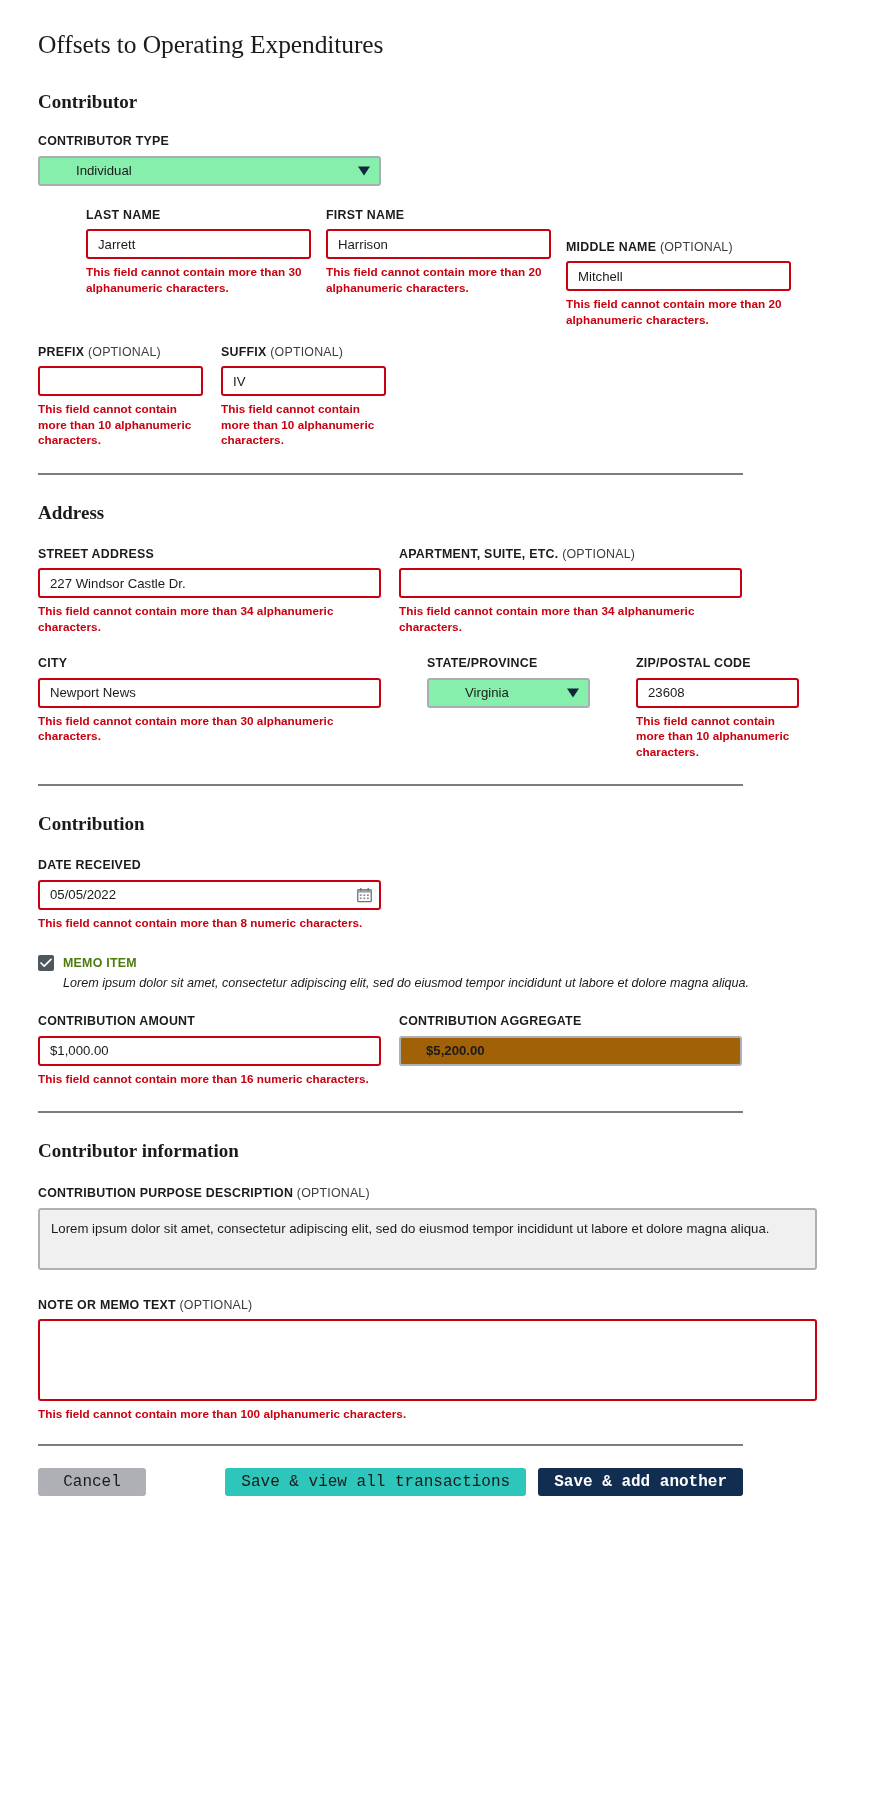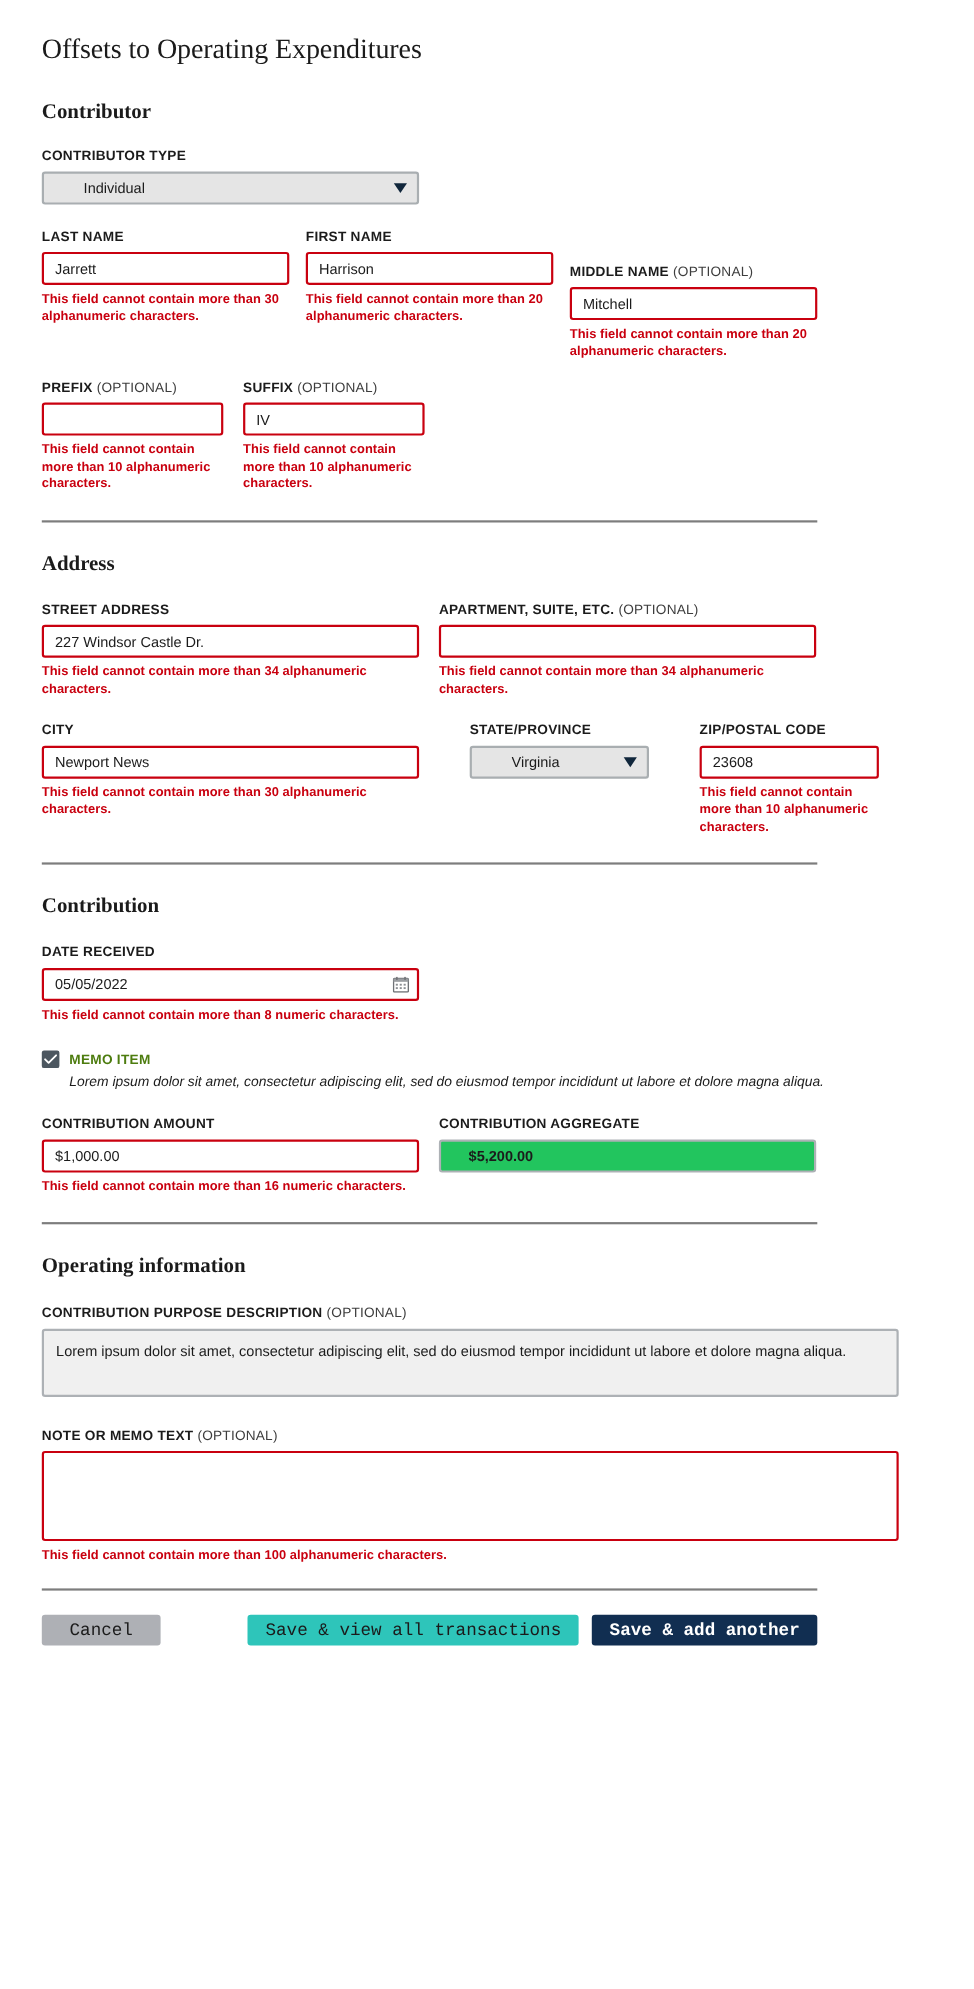--- a/index.html
+++ b/index.html
@@ -66,32 +66,32 @@
     font-family: "Liberation Sans", sans-serif;
     font-size: 13.2px;
     color: #1b1b1b;
     background: #ffffff;
     border: 2px solid #c9000f;
     border-radius: 3px;
     outline: none;
   }
   .inp.ok { border: 2px solid #a9aeb1; }
   .inp.disabled {
-    background: #22c55e;
+    background: #a16207;
     border: 2px solid #adb1b5;
     font-weight: 700;
     color: #1b1b1b;
     padding-left: 25px;
   }
   select.inp, .selectbox {
     position: relative;
     appearance: none;
     -webkit-appearance: none;
     padding-right: 30px;
-    background: #e5e5e5;
+    background: #86efac;
     cursor: pointer;
     padding-left: 36px;
   }
   .select-wrap { position: relative; }
   .select-wrap .caret {
     position: absolute;
     right: 11px;
     top: 50%;
     transform: translateY(-50%);
     pointer-events: none;
@@ -118,21 +118,21 @@
     line-height: 1.33;
     margin-top: 5px;
     letter-spacing: 0.05px;
   }
 
   
   .row { display: flex; }
   .field { display: block; }
 
   .name-row { margin-top: 22px; }
-  .col-last   { width: 225px; }
+  .col-last   { width: 225px; margin-left: 48px; }
   .col-first  { width: 225px; margin-left: 15px; }
   .col-middle { width: 225px; margin-left: 15px; margin-top: 32px; }
 
   .ps-row { margin-top: 17px; }
   .col-prefix { width: 165px; }
   .col-suffix { width: 165px; margin-left: 18px; }
 
   .street-row { margin-top: 22px; }
   .col-street { width: 343px; }
   .col-apt    { width: 343px; margin-left: 18px; }
@@ -388,21 +388,21 @@
       <div class="field col-agg">
         <span class="fld-label">CONTRIBUTION AGGREGATE</span>
         <input class="inp disabled" readonly="" value="$5,200.00" style="">
       </div>
     </div>
   </div>
 
   <div class="divider"></div>
 
   <div class="sec-additional">
-    <h2 class="section-title">Operating information</h2>
+    <h2 class="section-title">Contributor information</h2>
 
     <div class="ta-row">
       <div class="field col-wide">
         <span class="fld-label"><span>CONTRIBUTION PURPOSE DESCRIPTION</span> <span class="optional">(OPTIONAL)</span></span>
         <textarea class="ta disabled" readonly="" style="">Lorem ipsum dolor sit amet, consectetur adipiscing elit, sed do eiusmod tempor incididunt ut labore et dolore magna aliqua.</textarea>
       </div>
     </div>
 
     <div class="ta-row" style="margin-top:28px;">
       <div class="field col-wide">

